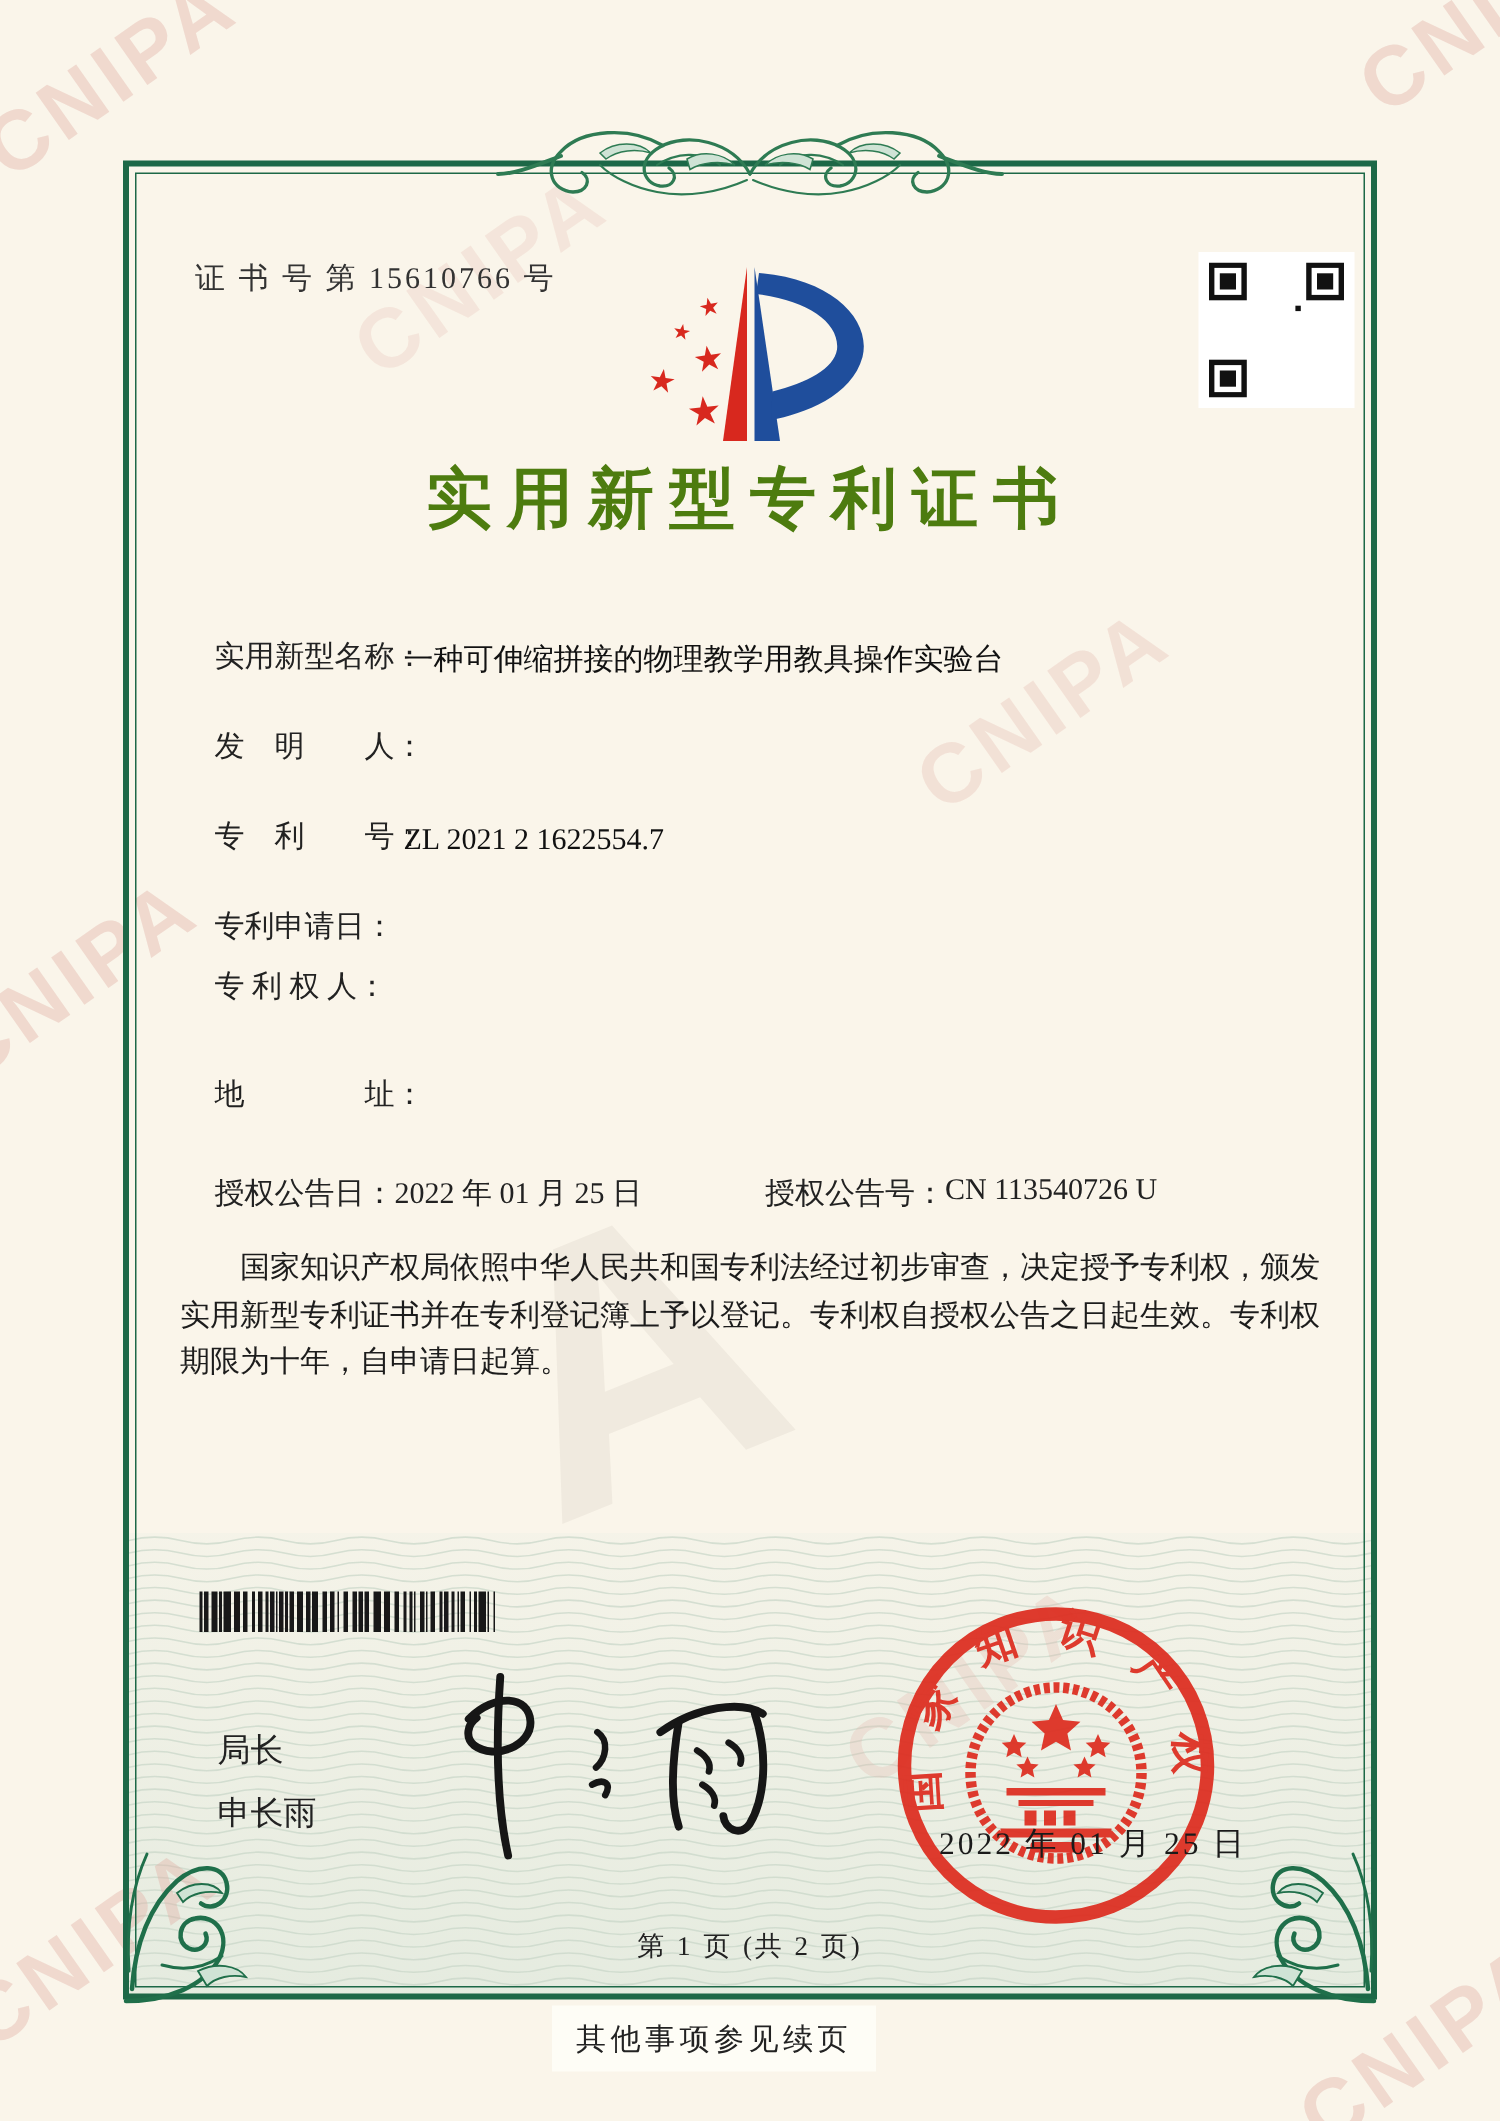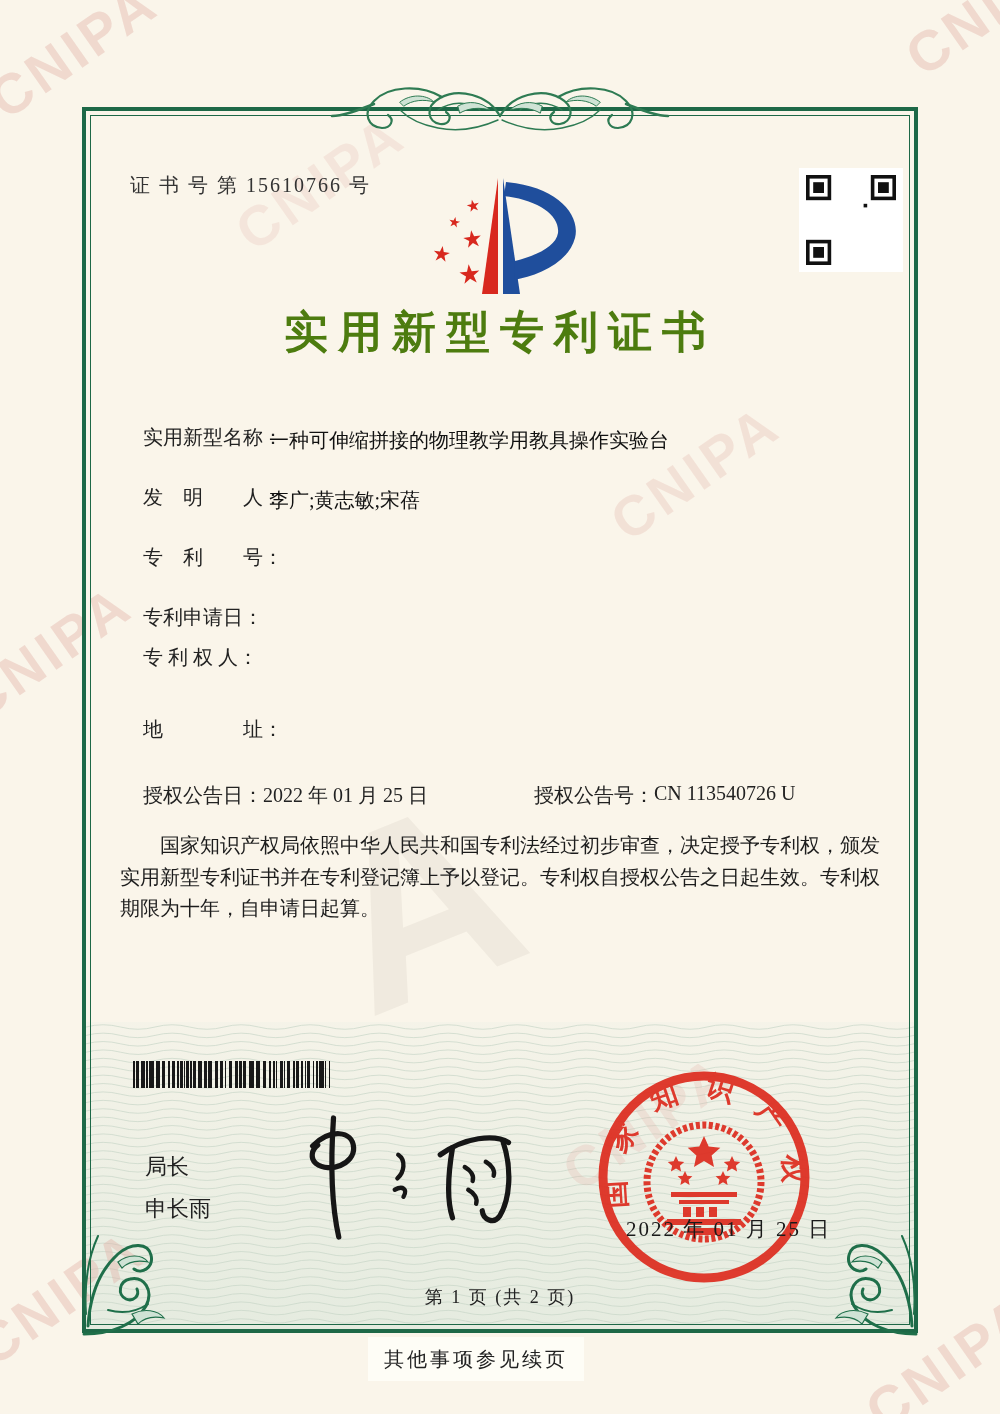--- a/index.html
+++ b/index.html
@@ -22,21 +22,21 @@
   .certno{left:130px;top:172px;font-size:20px;letter-spacing:2px;color:#333;z-index:3;}
   #logo{left:418px;top:156px;z-index:3;}
   .logo-star{position:absolute;color:#d8281e;z-index:4;line-height:1;}
   #qrbox{left:799px;top:168px;width:104px;height:104px;background:#fff;z-index:3;
          display:flex;align-items:center;justify-content:center;}
   .title{left:0;top:303px;width:100%;text-align:center;font-size:44px;font-weight:bold;
          letter-spacing:10px;color:#4d7c0f;z-index:3;}
   .row{position:absolute;left:143px;display:flex;z-index:3;font-size:20px;}
   .lbl{white-space:pre;width:126px;flex:0 0 126px;color:#222;}
   .val{width:600px;line-height:33px;color:#111;}
-  .grantrow{position:absolute;left:143px;top:782px;display:flex;z-index:3;font-size:20px;gap:24px;}
+  .grantrow{position:absolute;left:143px;top:782px;display:flex;z-index:3;font-size:20px;}
   .grantrow .pair{display:flex;}
   .grantrow .pair+.pair{margin-left:82px;}
   .body-text{left:120px;top:830px;width:764px;font-size:20px;line-height:31.5px;
              color:#1c1c1c;z-index:3;}
   .body-text p{margin:0 0 2px 0;text-indent:2em;}
   #barcode{left:133px;top:1061px;width:345px;height:27px;z-index:3;display:flex;align-items:stretch;}
   #barcode span{display:block;background:#181818;}
   .officer{left:145px;top:1146px;font-family:"Liberation Sans","DejaVu Sans",sans-serif;
            font-size:22px;color:#222;z-index:3;line-height:42px;}
   #signature{left:262px;top:1104px;z-index:3;}
@@ -167,24 +167,24 @@
 </div>
 
 <div class="abs title">实用新型专利证书</div>
 
 <div class="row" style="top:424px;">
   <span class="lbl">实用新型名称：</span>
   <span class="val">一种可伸缩拼接的物理教学用教具操作实验台</span>
 </div>
 <div class="row" style="top:484px;">
   <span class="lbl">发　明　　人：</span>
-  <span class="val">李广;黄志敏;宋蓓</span>
 </div>
 <div class="row" style="top:544px;">
   <span class="lbl">专　利　　号：</span>
+  <span class="val">ZL 2021 2 1622554.7</span>
 </div>
 <div class="row" style="top:604px;">
   <span class="lbl">专利申请日：</span>
 </div>
 <div class="row" style="top:644px;">
   <span class="lbl">专 利 权 人：</span>
 </div>
 <div class="row" style="top:716px;">
   <span class="lbl">地　　　　址：</span>
 </div>

